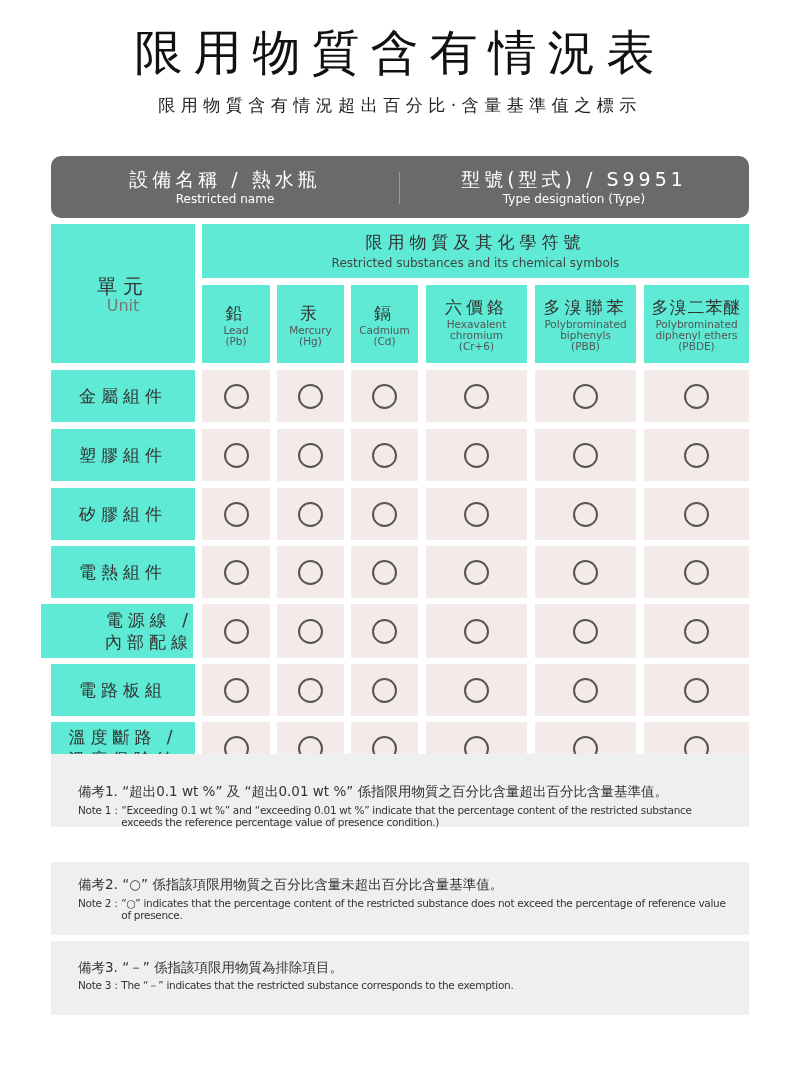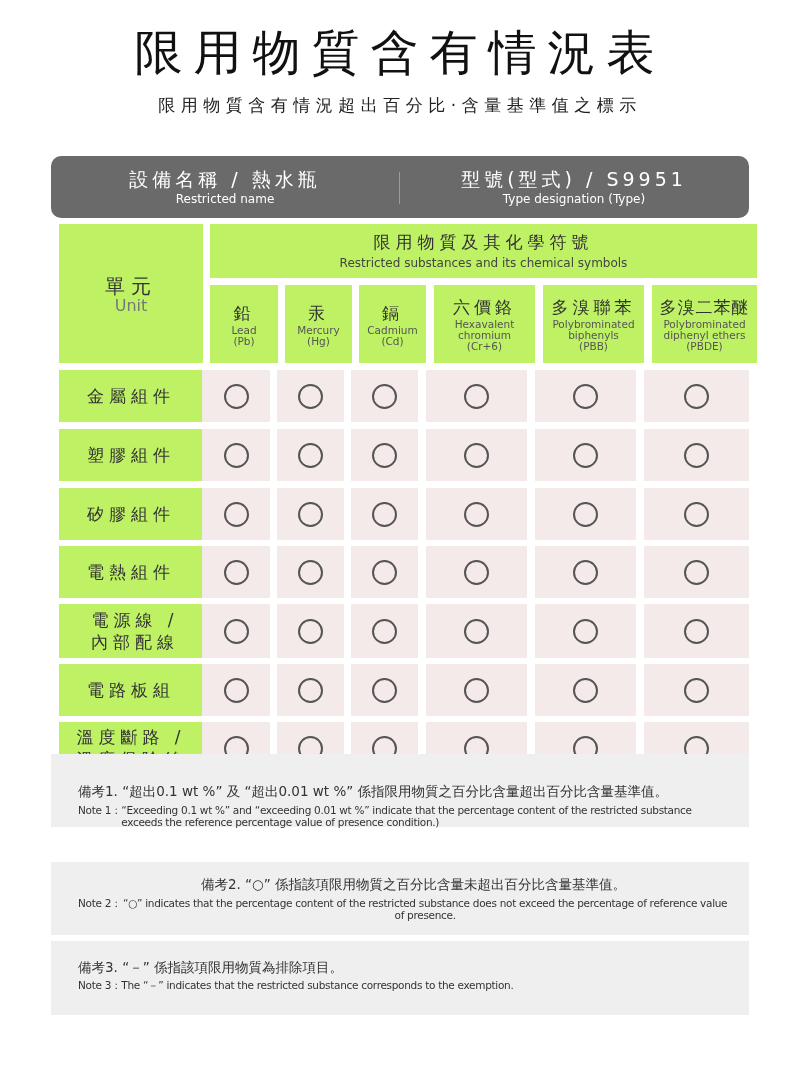--- a/index.html
+++ b/index.html
@@ -22,21 +22,21 @@
     left: 51px; top: 156px; width: 698px; height: 62px; background: #6b6a6a; color: #fff; border-radius: 10px;
   }
   .equip-half { position: absolute; top: 0; height: 62px; text-align: center; }
   .equip-half .zh { font-size: 19px; letter-spacing: 4px; margin-top: 11px; line-height: 24px; }
   .equip-half .en { font-size: 12px; margin-top: 1px; line-height: 15px; }
   .equip-left { left: 0; width: 348px; }
   .equip-right { left: 348px; width: 350px; }
   .equip-divider { position: absolute; left: 348px; top: 16px; width: 1px; height: 32px; background: #9a9a9a; }
 
   .cell { position: absolute; display: flex; flex-direction: column; align-items: center; justify-content: center; text-align: center; }
-  .gray { background: #bef264; margin-left: 8px; }
+  .gray { background: #5eead4; }
   .pink { background: #f4eaea; }
 
   .unit-head .zh { font-size: 20px; letter-spacing: 6px; color: #333; line-height: 24px; }
   .unit-head .en { font-size: 16px; color: #777; line-height: 16px; }
 
   .restricted-head .zh { font-size: 17px; letter-spacing: 5px; color: #333; line-height: 22px; }
   .restricted-head .en { font-size: 12px; color: #444; line-height: 16px; margin-top: 2px; }
 
   .subst .zh { font-size: 17px; letter-spacing: 4px; color: #333; line-height: 22px; margin-bottom: 1px; }
   .subst .en { font-size: 10.5px; color: #555; line-height: 11px; }
@@ -196,21 +196,21 @@
     </div>
     <div class="cell pink" style="left: 426px; top: 546px; width: 101px; height: 52px;">
       <div class="mark"></div>
     </div>
     <div class="cell pink" style="left: 535px; top: 546px; width: 101px; height: 52px;">
       <div class="mark"></div>
     </div>
     <div class="cell pink" style="left: 644px; top: 546px; width: 105px; height: 52px;">
       <div class="mark"></div>
     </div>
-    <div class="cell gray" style="left: 51px; top: 604px; width: 152px; height: 54px;">
+    <div class="cell gray" style="left: 41px; top: 604px; width: 152px; height: 54px; align-items: flex-end;">
       <div class="row-label">電源線 /</div>
       <div class="row-label">內部配線</div>
     </div>
     <div class="cell pink" style="left: 202px; top: 604px; width: 68px; height: 54px;">
       <div class="mark"></div>
     </div>
     <div class="cell pink" style="left: 277px; top: 604px; width: 67px; height: 54px;">
       <div class="mark"></div>
     </div>
     <div class="cell pink" style="left: 351px; top: 604px; width: 67px; height: 54px;">
@@ -270,21 +270,21 @@
     </div>
   </div>
 
 <div class="abs note" style="top:754px; height:73px; padding-top:28px;">
   <div class="zh">備考1. “超出0.1 wt %” 及 “超出0.01 wt %” 係指限用物質之百分比含量超出百分比含量基準值。</div>
   <div class="en en-row" style="margin-top:4px;">
     <span class="en-label">Note 1：</span>
     <span class="en-text">“Exceeding 0.1 wt %” and “exceeding 0.01 wt %” indicate that the percentage content of the restricted substance exceeds the reference percentage value of presence condition.)</span>
   </div>
 </div>
-<div class="abs note" style="top:862px; height:73px; padding-top:13px;text-align:center;">
+<div class="abs note" style="top:862px; height:73px; padding-top:13px;">
   <div class="zh">備考2. “○” 係指該項限用物質之百分比含量未超出百分比含量基準值。</div>
   <div class="en en-row" style="margin-top:4px;">
     <span class="en-label">Note 2：</span>
     <span class="en-text">“○” indicates that the percentage content of the restricted substance does not exceed the percentage of reference value of presence.</span>
   </div>
 </div>
 <div class="abs note" style="top:941px; height:74px; padding-top:17px;">
   <div class="zh">備考3. “－” 係指該項限用物質為排除項目。</div>
   <div class="en en-row" style="margin-top:3px;">
     <span class="en-label">Note 3：</span>

